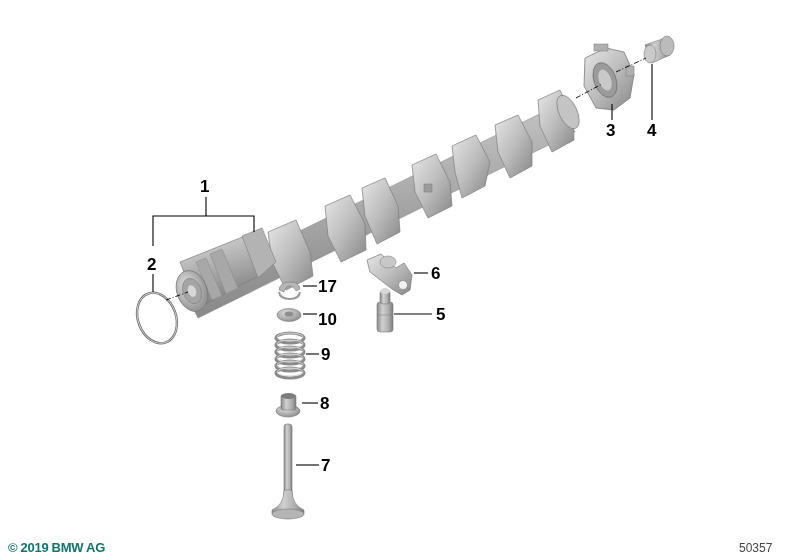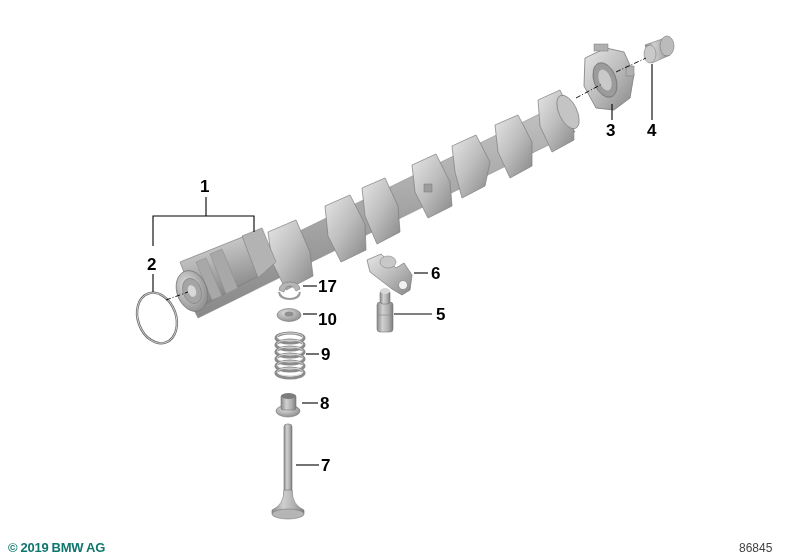--- a/index.html
+++ b/index.html
@@ -181,13 +181,13 @@
 <div class="callout" style="left:647px;top:122px;">4</div>
 <div class="callout" style="left:436px;top:306px;">5</div>
 <div class="callout" style="left:431px;top:265px;">6</div>
 <div class="callout" style="left:321px;top:457px;">7</div>
 <div class="callout" style="left:320px;top:395px;">8</div>
 <div class="callout" style="left:321px;top:346px;">9</div>
 <div class="callout" style="left:318px;top:294px;margin-top:17px;">10</div>
 <div class="callout" style="left:318px;top:278px;">17</div>
 
 <div class="footer-left">© 2019 BMW AG</div>
-<div class="footer-right">86845</div>
+<div class="footer-right">50357</div>
 
 </body></html>

